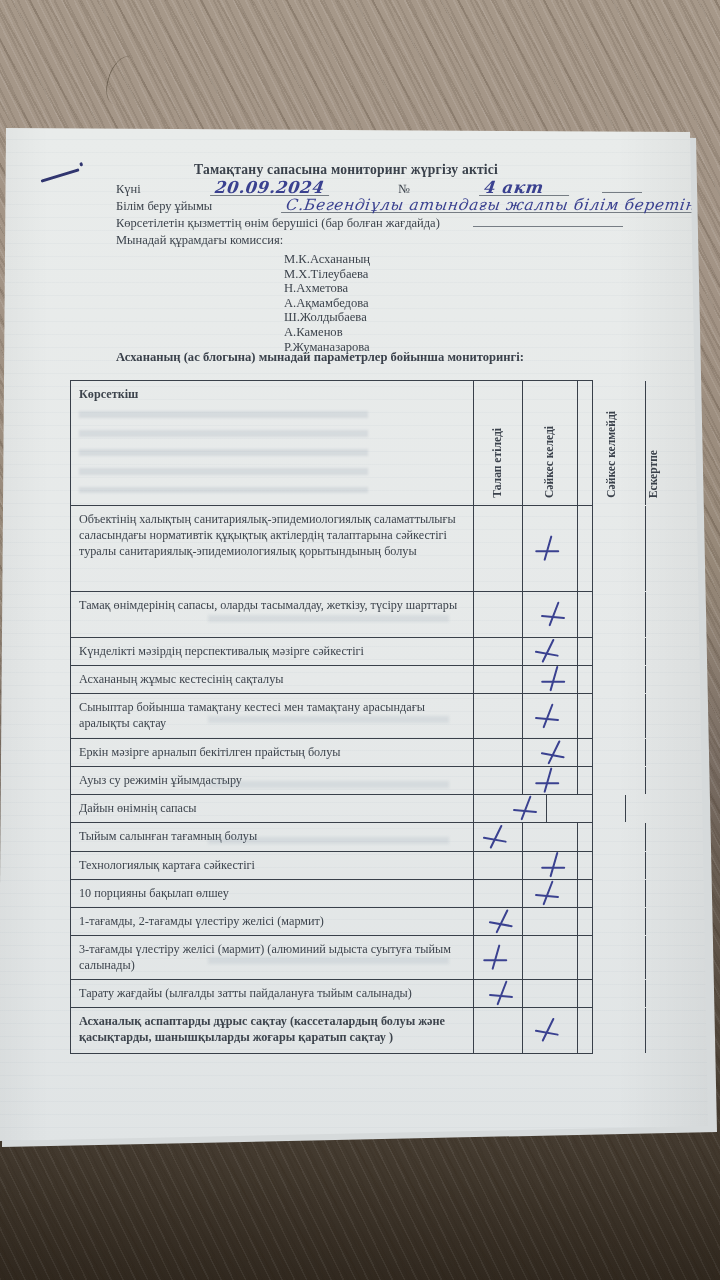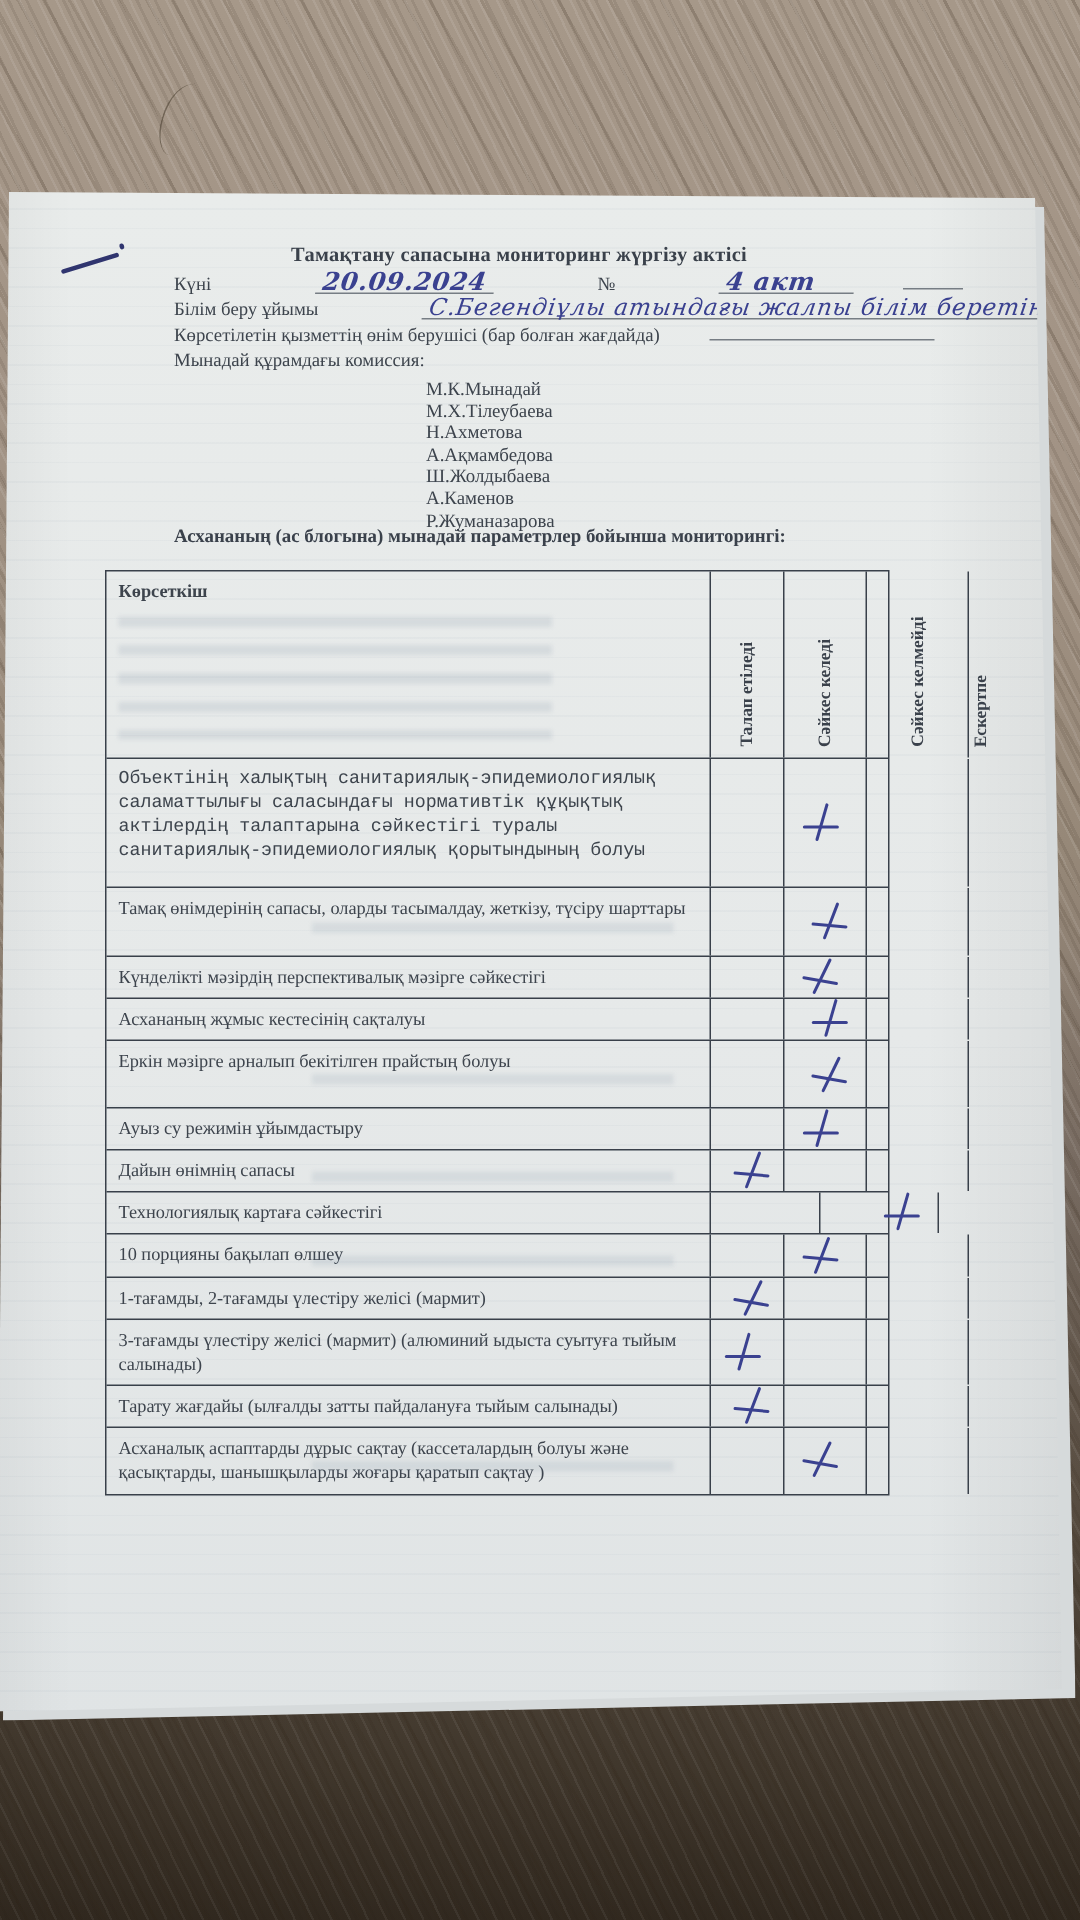--- a/index.html
+++ b/index.html
@@ -72,21 +72,21 @@
   .cell-vhead { display:flex; align-items:flex-end; justify-content:center; padding-bottom:7px; }
   .vtext { writing-mode:vertical-rl; transform:rotate(180deg); font-weight:bold; font-size:11.6px;
     white-space:nowrap; color:#3a414b; }
   .mark-cell { display:flex; align-items:center; justify-content:center; }
   .tick { position:relative; width:20px; height:23px; }
   .tick::before { content:""; position:absolute; left:52%; top:-2px; bottom:-1px; width:2.3px;
     background:#3a4190; border-radius:2px; transform:rotate(21deg); }
   .tick::after { content:""; position:absolute; top:56%; left:-2px; right:-2px; height:2.1px;
     background:#3a4190; border-radius:2px; transform:rotate(5deg); }
   
-  .t-row:nth-child(2)  { min-height:86px;font-family:Liberation Mono, monospace; }
+  .t-row:nth-child(2)  { min-height:86px; }
   .t-row:nth-child(3)  { min-height:46px; }
   .t-row:nth-child(4)  { min-height:27px; }
   .t-row:nth-child(5)  { min-height:26px; }
   .t-row:nth-child(6)  { min-height:45px; }
   .t-row:nth-child(7)  { min-height:26px; }
   .t-row:nth-child(8)  { min-height:27px; }
   .t-row:nth-child(9)  { min-height:27px;gap:24px; }
   .t-row:nth-child(10) { min-height:26px; }
   .t-row:nth-child(11) { min-height:27px; }
   .t-row:nth-child(12) { min-height:26px; }
@@ -128,21 +128,21 @@
     <div class="meta-line">
       <span>Көрсетілетін қызметтің өнім берушісі  (бар болған жағдайда)</span>
         <span class="blank" style="width:150px;"></span>
     </div>
     <div class="meta-line">
       <span>Мынадай құрамдағы комиссия:</span>
     </div>
   </div>
 
   <div class="commission-list">
-    <div>М.К.Мынадай</div>
+    <div>М.К.Асхананың</div>
     <div>М.Х.Тілеубаева</div>
     <div>Н.Ахметова</div>
     <div>А.Ақмамбедова</div>
     <div>Ш.Жолдыбаева</div>
     <div>А.Каменов</div>
     <div>Р.Жуманазарова</div>
   </div>
 
   <div class="intro">Асхананың  (ас блогына) мынадай параметрлер бойынша мониторингі:</div>
 
@@ -193,20 +193,29 @@
       <div class="t-row">
         <div class="cell-label">Асхананың жұмыс кестесінің сақталуы</div>
         <div class="mark-cell"></div>
         <div class="mark-cell">
           <span class="tick" style="transform: rotate(-5deg) translateX(3px);"></span>
         </div>
         <div class="mark-cell"></div>
         <div class="mark-cell"></div>
       </div>
       <div class="t-row">
+        <div class="cell-label">Сыныптар бойынша тамақтану кестесі мен тамақтану арасындағы аралықты сақтау</div>
+        <div class="mark-cell"></div>
+        <div class="mark-cell">
+          <span class="tick" style="transform: rotate(0deg) translateX(-3px);"></span>
+        </div>
+        <div class="mark-cell"></div>
+        <div class="mark-cell"></div>
+      </div>
+      <div class="t-row">
         <div class="cell-label">Еркін мәзірге арналып бекітілген прайстың болуы</div>
         <div class="mark-cell"></div>
         <div class="mark-cell">
           <span class="tick" style="transform: rotate(5deg) translateX(3px);"></span>
         </div>
         <div class="mark-cell"></div>
         <div class="mark-cell"></div>
       </div>
       <div class="t-row">
         <div class="cell-label">Ауыз су режимін ұйымдастыру</div>
@@ -220,20 +229,29 @@
       <div class="t-row">
         <div class="cell-label">Дайын өнімнің сапасы</div>
         <div class="mark-cell">
           <span class="tick" style="transform: rotate(0deg) translateX(3px);"></span>
         </div>
         <div class="mark-cell"></div>
         <div class="mark-cell"></div>
         <div class="mark-cell"></div>
       </div>
       <div class="t-row">
+        <div class="cell-label">Тыйым салынған тағамның болуы</div>
+        <div class="mark-cell">
+          <span class="tick" style="transform: rotate(5deg) translateX(-3px);"></span>
+        </div>
+        <div class="mark-cell"></div>
+        <div class="mark-cell"></div>
+        <div class="mark-cell"></div>
+      </div>
+      <div class="t-row">
         <div class="cell-label">Технологиялық картаға сәйкестігі</div>
         <div class="mark-cell"></div>
         <div class="mark-cell">
           <span class="tick" style="transform: rotate(-5deg) translateX(3px);"></span>
         </div>
         <div class="mark-cell"></div>
         <div class="mark-cell"></div>
       </div>
       <div class="t-row">
         <div class="cell-label">10 порцияны бақылап өлшеу</div>

